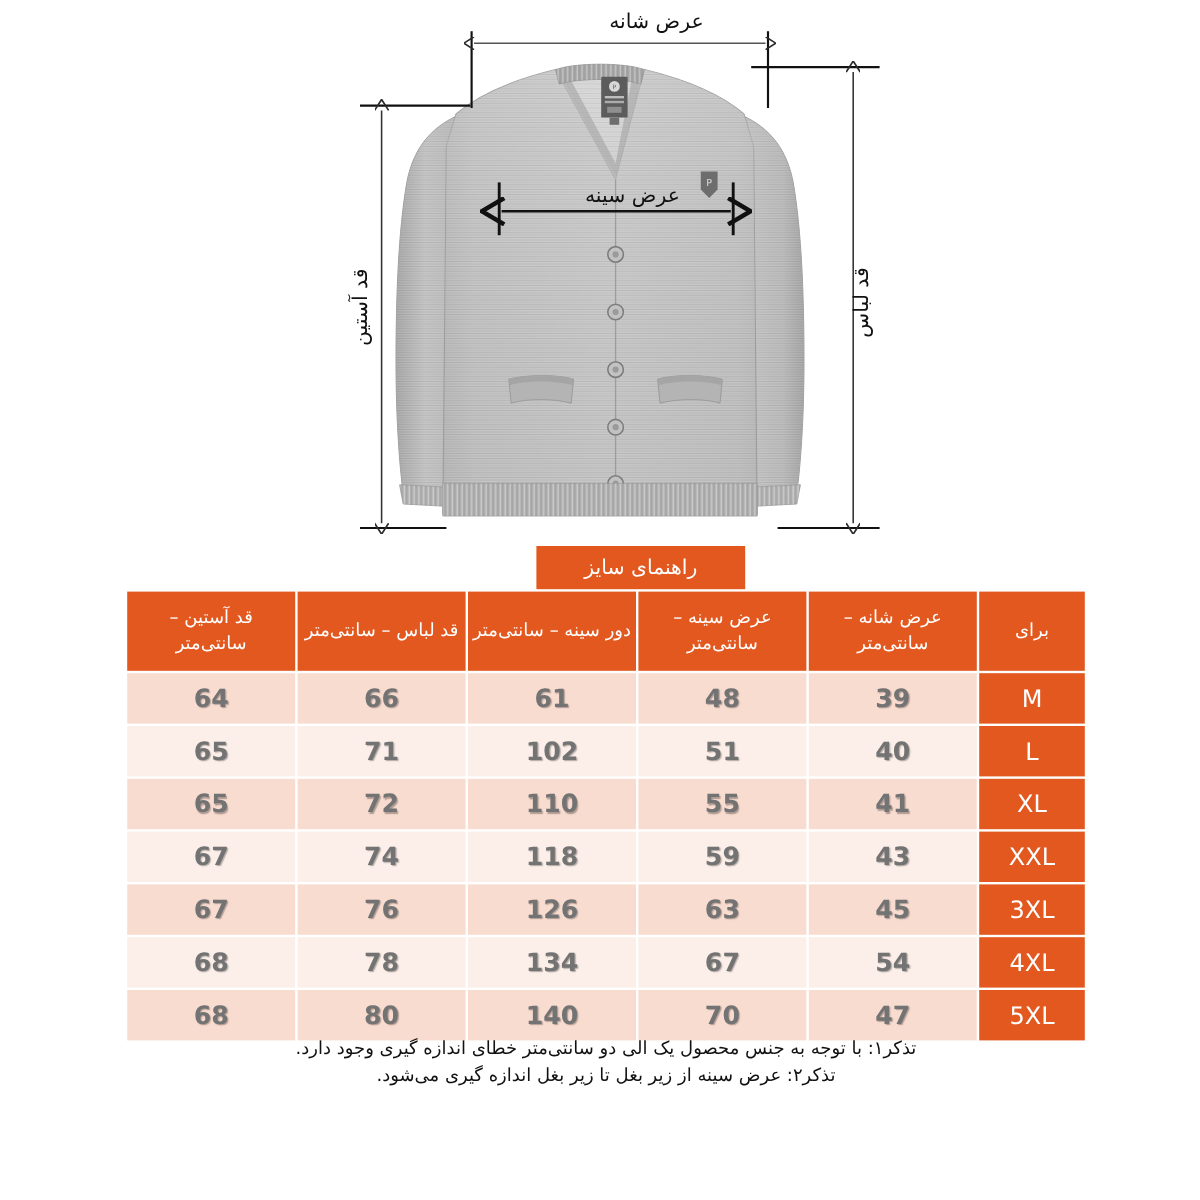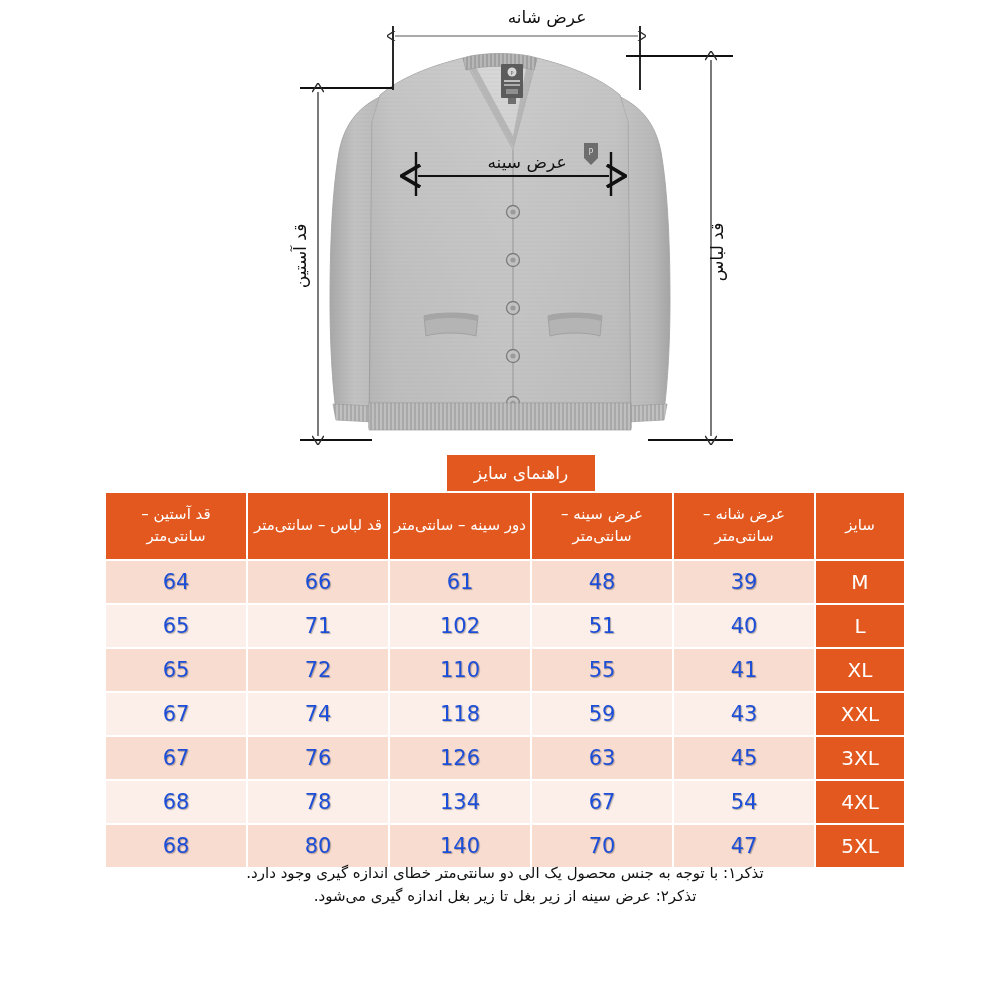--- a/index.html
+++ b/index.html
@@ -21,21 +21,21 @@
     font-family:"DejaVu Sans","Liberation Sans",sans-serif;
     font-size:17px;
     fill:#111;
     direction:rtl;
   }
 
   
   .title-banner{
     position:absolute;
     left:447px;top:455px;
-    width:148px;height:36px;
+    width:174px;height:36px;
     background:#E2581F;
     color:#ffffff;
     font-size:17px;
     display:flex;align-items:center;justify-content:center;
     letter-spacing:0px;
   }
 
   
   .size-table{
     position:absolute;
@@ -55,22 +55,22 @@
     height:62px;
     padding:2px 4px;
     vertical-align:middle;
     text-align:center;
   }
   .size-table td{
     text-align:center;
     vertical-align:middle;
     height:40px;
     font-size:21px;
-    color:#1d4ed8;
-    font-weight:normal;
+    color:#737373;
+    font-weight:bold;
     text-shadow:1px 1px 1px rgba(0,0,0,0.30);
   }
   .size-table td.size-cell{
     background:#E2581F;
     color:#ffffff;
     font-weight:normal;
     font-size:20px;
     text-shadow:none;
   }
   tr.row-a td{background:#F9DCD0;}
@@ -308,21 +308,21 @@
     <colgroup>
       <col class="c-size">
         <col class="c-data">
         <col class="c-data">
       <col class="c-data">
         <col class="c-data">
         <col class="c-data">
     </colgroup>
     <thead>
       <tr>
-        <th>سایز</th>
+        <th>برای</th>
         <th>عرض شانه – سانتی‌متر</th>
         <th>عرض سینه – سانتی‌متر</th>
         <th>دور سینه – سانتی‌متر</th>
         <th>قد لباس – سانتی‌متر</th>
         <th>قد آستین – سانتی‌متر</th>
       </tr>
     </thead>
     <tbody>
       <tr class="row-a">
         <td class="size-cell">M</td>

